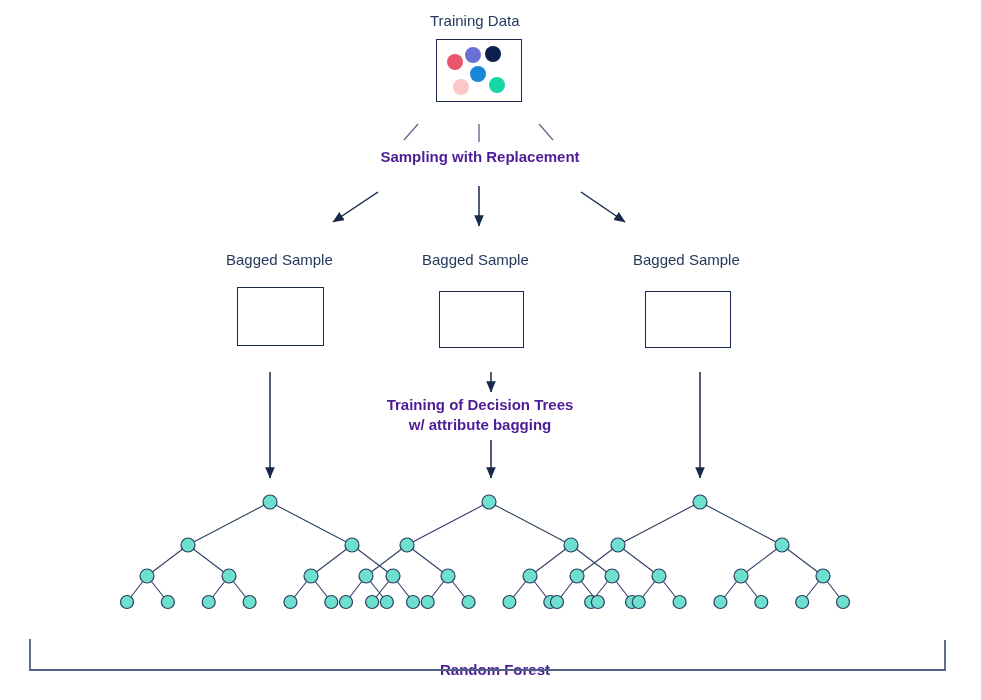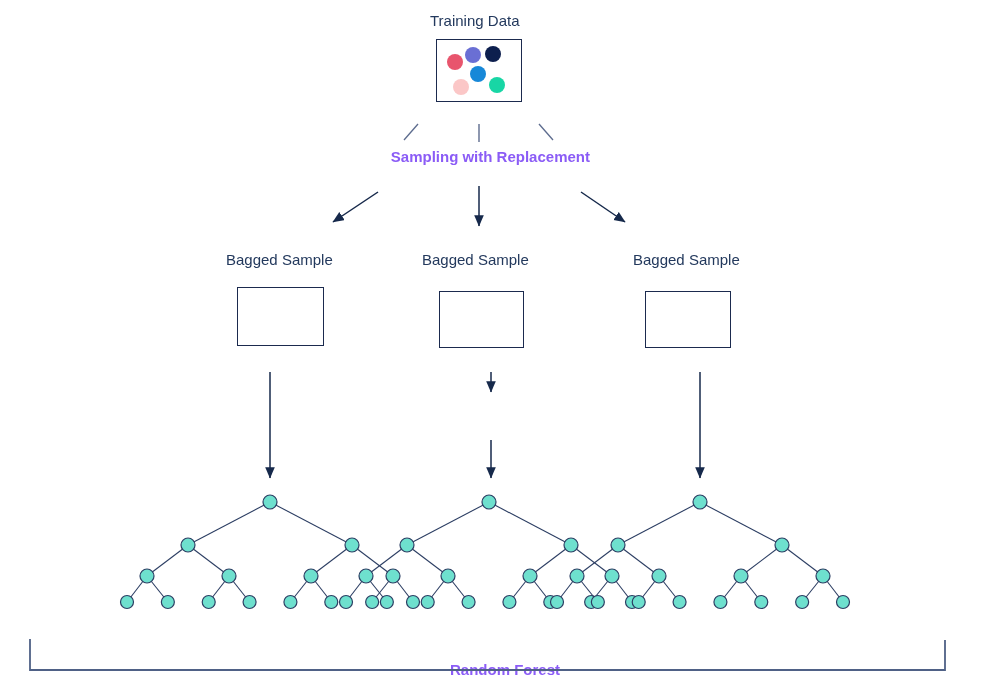--- a/index.html
+++ b/index.html
@@ -4,39 +4,41 @@
 <style>
   html,body{margin:0;padding:0;}
   body{
     width:981px;height:700px;background:#ffffff;
     font-family:"Liberation Sans", sans-serif;
     color:#1b2a4e;overflow:hidden;position:relative;
   }
   .stage{position:absolute;left:0;top:0;width:981px;height:700px;}
   .lbl{position:absolute;white-space:nowrap;}
   .lbl-plain{font-size:15px;color:#23395d;font-weight:400;}
-  .lbl-bold{font-size:15px;color:#8b5cf6;font-weight:700;text-align:right;line-height:20px;}
+  .lbl-bold{font-size:15px;color:#4c1d95;font-weight:700;text-align:center;line-height:20px;}
   .databox{position:absolute;border:1.6px solid #1b2a4e;background:#ffffff;box-sizing:border-box;}
   .dot{position:absolute;border-radius:50%;}
   svg.overlay{position:absolute;left:0;top:0;width:981px;height:700px;pointer-events:none;}
 </style>
 </head>
 <body>
 
 <div class="stage">
 
   <div class="lbl lbl-plain" style="left:430px;top:12px;">Training Data</div>
 
   <div class="databox" id="training-box" style="left: 436px; top: 39px; width: 86px; height: 63px; border-color: rgb(27, 42, 78);"></div>
 
   <div class="lbl lbl-bold" style="left:370px;top:147px;width:220px;">
     <div>Sampling with Replacement</div>
   </div>
 
   <div class="lbl lbl-bold" style="left:380px;top:395px;width:200px;">
+    <div>Training of Decision Trees</div>
+    <div>w/ attribute bagging</div>
   </div>
 
   <div class="lbl lbl-bold" style="left:424px;top:660px;width:130px;background:#ffffff;padding:0 6px;">Random Forest</div>
 
   <svg class="overlay" id="overlay" viewBox="0 0 981 700" xmlns="http://www.w3.org/2000/svg">
     <defs>
       <marker id="ah" markerWidth="9" markerHeight="9" refX="7.2" refY="3.2" orient="auto" markerUnits="strokeWidth">
         <path d="M0,0 L7.6,3.2 L0,6.4 z" fill="#16294b"></path>
       </marker>
     </defs>

